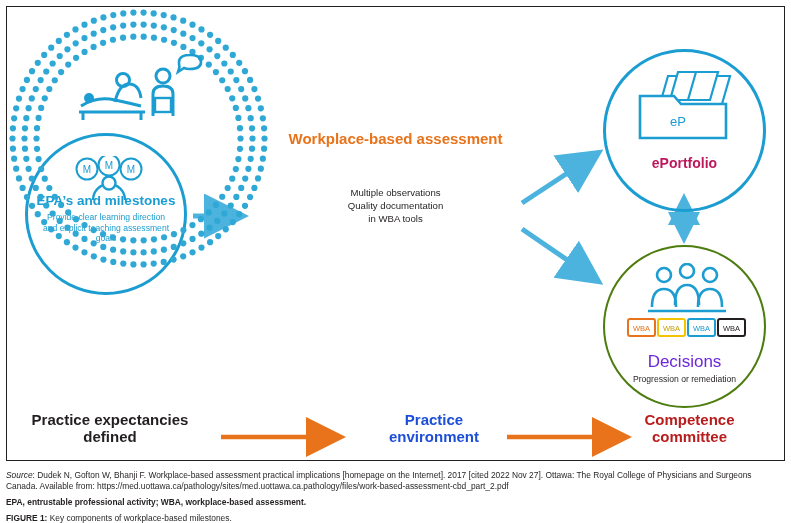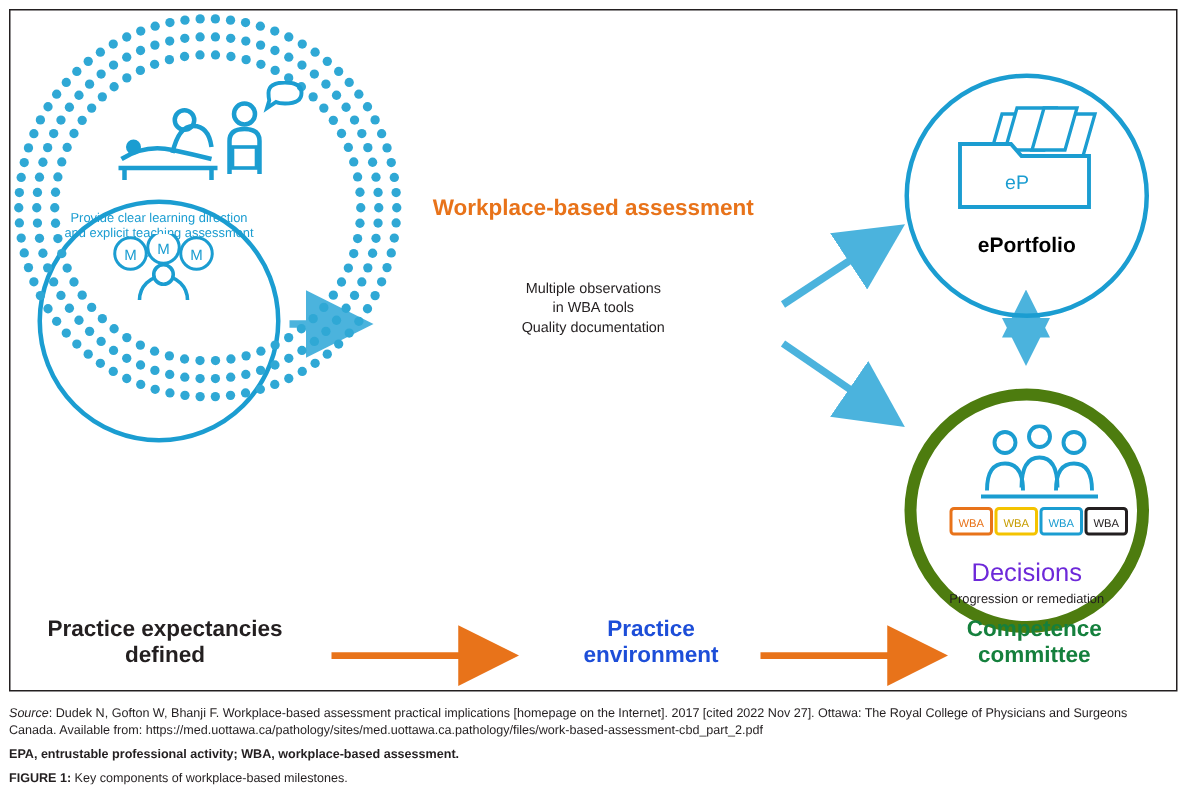--- a/index.html
+++ b/index.html
@@ -51,43 +51,43 @@
     position:absolute;left:35px;right:35px;top:180px;
     font-size:9.6px;color:#231f20;text-align:center;line-height:1.35;
   }
 
   
   #eportfolio-node{
     left:596px;top:42px;width:163px;height:163px;
     border:3px solid #1b9dd1;
   }
   #eportfolio-node .node-title{
-    font-size:14px;font-weight:bold;color:#000000;text-align:center;margin-top:103px;
+    font-size:14px;font-weight:bold;color:#be185d;text-align:center;margin-top:103px;
   }
 
   
   #decisions-node{
-    left:596px;top:252px;width:163px;height:163px;
-    border:8px solid #4d7c0f;
+    left:596px;top:238px;width:163px;height:163px;
+    border:2px solid #4d7c0f;
   }
   #decisions-node .node-title{
     font-size:17px;font-weight:normal;color:#6d28d9;text-align:center;margin-top:105px;
   }
   #decisions-node .node-sub{
     font-size:8.6px;color:#231f20;text-align:center;line-height:1.2;margin-top:2px;
   }
 
   
   .band{position:absolute;left:0;top:398px;width:777px;height:58px;}
   .band-label{
     position:absolute;text-align:center;font-weight:bold;line-height:1.14;
   }
   #band-practice-expectancies{left:8px;top:6px;width:190px;font-size:15px;color:#231f20;}
   #band-practice-environment{left:352px;top:6px;width:150px;font-size:15px;color:#1d4ed8;}
-  #band-competence-committee{left:600px;top:6px;width:165px;font-size:15px;color:#15803d;}
+  #band-competence-committee{left:600px;top:6px;width:165px;font-size:15px;color:#b91c1c;}
 
   
   .caption{
     position:absolute;left:6px;top:470px;width:779px;font-size:8.4px;color:#231f20;line-height:1.3;
   }
   .caption .src{font-style:italic;display:inline;}
   .caption .src-text{font-style:normal;}
   .caption p{margin:0 0 5px 0;}
   .caption .abbr{font-weight:bold;}
   .caption .figline{font-weight:bold;}
@@ -128,20 +128,21 @@
         <svg width="76" height="48" style="position:absolute;left:43px;top:20px;">
           <circle cx="16" cy="13" r="10.5" fill="#fff" stroke="#1b9dd1" stroke-width="2"></circle>
           <circle cx="38" cy="9" r="10.5" fill="#fff" stroke="#1b9dd1" stroke-width="2"></circle>
           <circle cx="60" cy="13" r="10.5" fill="#fff" stroke="#1b9dd1" stroke-width="2"></circle>
           <text x="16" y="17" font-size="10" font-family="Liberation Sans, sans-serif" fill="#1b9dd1" text-anchor="middle">M</text>
           <text x="38" y="13" font-size="10" font-family="Liberation Sans, sans-serif" fill="#1b9dd1" text-anchor="middle">M</text>
           <text x="60" y="17" font-size="10" font-family="Liberation Sans, sans-serif" fill="#1b9dd1" text-anchor="middle">M</text>
           <path d="M22 44 a16 16 0 0 1 32 0" fill="none" stroke="#1b9dd1" stroke-width="2.4"></path>
           <circle cx="38" cy="27" r="6.5" fill="#fff" stroke="#1b9dd1" stroke-width="2.4"></circle>
         </svg>
+        <div class="node-title">EPA’s and milestones</div>
         <div class="node-sub">Provide clear learning direction and explicit teaching assessment goals</div>
       </div>
 
       <div id="wba-node">
         <svg id="wba-ring" viewBox="0 0 263 263">
           <g fill="#2fa8d5">
 
             <g id="ring-outer">
                 <circle cx="257.50" cy="131.50" r="3.1"></circle>
                 <circle cx="257.09" cy="141.64" r="3.1"></circle>
@@ -368,22 +369,22 @@
 
           <circle cx="88" cy="22" r="7" fill="none" stroke="#1b9dd1" stroke-width="3"></circle>
           <path d="M78 62 L78 40 q0 -8 10 -8 q10 0 10 8 L98 62" stroke="#1b9dd1" stroke-width="3" fill="none"></path>
           <rect x="80" y="44" width="16" height="14" fill="none" stroke="#1b9dd1" stroke-width="2.4"></rect>
 
           <path d="M104 8 q0 -7 11 -7 q11 0 11 7 q0 7 -11 7 q-4 0 -6 -1 l-6 4 l1.5 -5 q-0.5 -2 -0.5 -5 z" fill="none" stroke="#1b9dd1" stroke-width="2.6"></path>
         </svg>
         <div class="node-title">Workplace-based assessment</div>
         <div class="node-sub">
           <div>Multiple observations</div>
+          <div>Quality documentation</div>
           <div>in WBA tools</div>
-          <div>Quality documentation</div>
         </div>
       </div>
 
       <div class="circle" id="eportfolio-node">
         <svg width="108" height="80" style="position:absolute;left:28px;top:18px;">
           <path d="M34 6 L96 6 L88 34 L26 34 Z" fill="#fff" stroke="#1b9dd1" stroke-width="2.2"></path>
           <path d="M44 2 L70 2 L62 30 L36 30 Z" fill="#fff" stroke="#1b9dd1" stroke-width="2.2"></path>
           <path d="M62 2 L84 2 L76 30 L54 30 Z" fill="#fff" stroke="#1b9dd1" stroke-width="2.2"></path>
           <path d="M6 26 L40 26 L47 34 L92 34 L92 68 L6 68 Z" fill="#fff" stroke="#1b9dd1" stroke-width="2.6"></path>
           <text x="44" y="56" font-size="13" font-family="Liberation Sans, sans-serif" fill="#1b9dd1" text-anchor="middle">eP</text>

